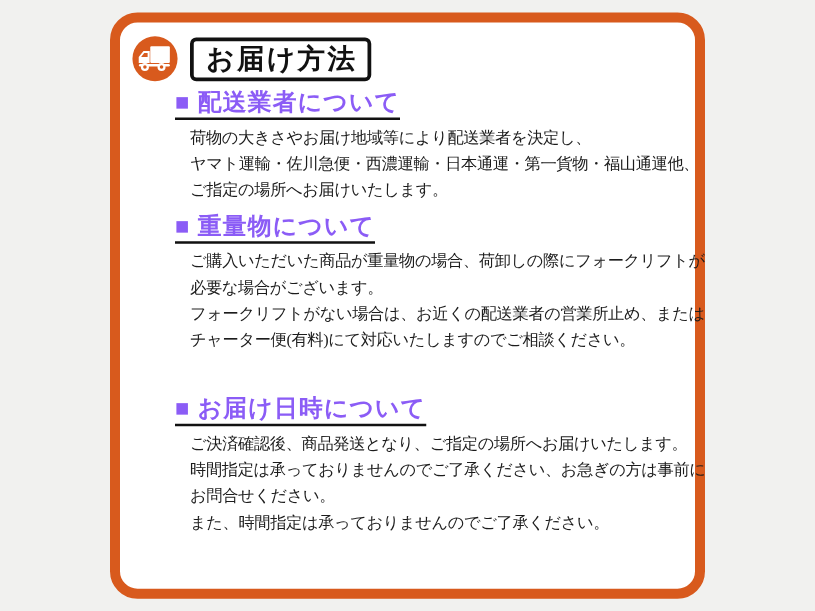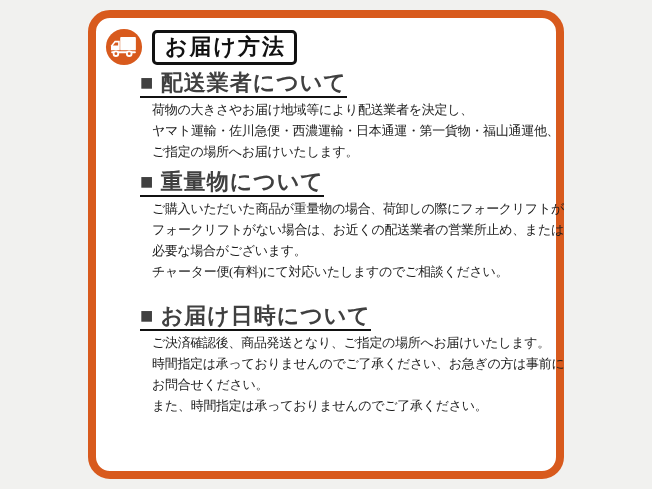--- a/index.html
+++ b/index.html
@@ -48,43 +48,43 @@
     font-weight: bold;
     letter-spacing: 2px;
     color: #111111;
     line-height: 26px;
   }
   .content {
     margin-left: 44px;
     margin-right: 10px;
   }
   .section-heading {
-    font-size: 22px;
+    font-size: 19px;
     font-weight: bold;
     letter-spacing: 1px;
     line-height: 24px;
-    color: #404040;
+    color: #8b5cf6;
   }
   .section-heading .underlined {
     border-bottom: 2px solid #111111;
     padding-bottom: 1px;
   }
   .section-body {
     margin: 4px 0 0 12px;
     font-size: 13px;
     line-height: 21px;
     letter-spacing: -0.3px;
     color: #1c1c1c;
   }
   .body-line {
     white-space: nowrap;
   }
   .sec-1 { margin-top: 5px; }
   .sec-2 { margin-top: 8px; }
-  .sec-3 { margin-top: 22px; }
+  .sec-3 { margin-top: 34px; }
 </style>
 </head>
 <body>
 
 <div class="canvas">
   <div class="frame">
 
     <div class="header">
       <svg class="truck-badge" viewBox="0 0 40 40" aria-hidden="true">
         <circle cx="20" cy="20" r="19" fill="#d85a1d"></circle>
@@ -108,22 +108,22 @@
           <div class="body-line">荷物の大きさやお届け地域等により配送業者を決定し、</div>
           <div class="body-line">ヤマト運輸・佐川急便・西濃運輸・日本通運・第一貨物・福山通運他、</div>
           <div class="body-line">ご指定の場所へお届けいたします。</div>
         </div>
       </div>
 
       <div class="section sec-2">
         <div class="section-heading"><span class="underlined">■ 重量物について</span></div>
         <div class="section-body">
           <div class="body-line">ご購入いただいた商品が重量物の場合、荷卸しの際にフォークリフトが</div>
+          <div class="body-line">必要な場合がございます。</div>
           <div class="body-line">フォークリフトがない場合は、お近くの配送業者の営業所止め、または</div>
-          <div class="body-line">必要な場合がございます。</div>
           <div class="body-line">チャーター便(有料)にて対応いたしますのでご相談ください。</div>
         </div>
       </div>
 
       <div class="section sec-3">
         <div class="section-heading"><span class="underlined">■ お届け日時について</span></div>
         <div class="section-body">
           <div class="body-line">ご決済確認後、商品発送となり、ご指定の場所へお届けいたします。</div>
           <div class="body-line">時間指定は承っておりませんのでご了承ください、お急ぎの方は事前に</div>
           <div class="body-line">お問合せください。</div>

